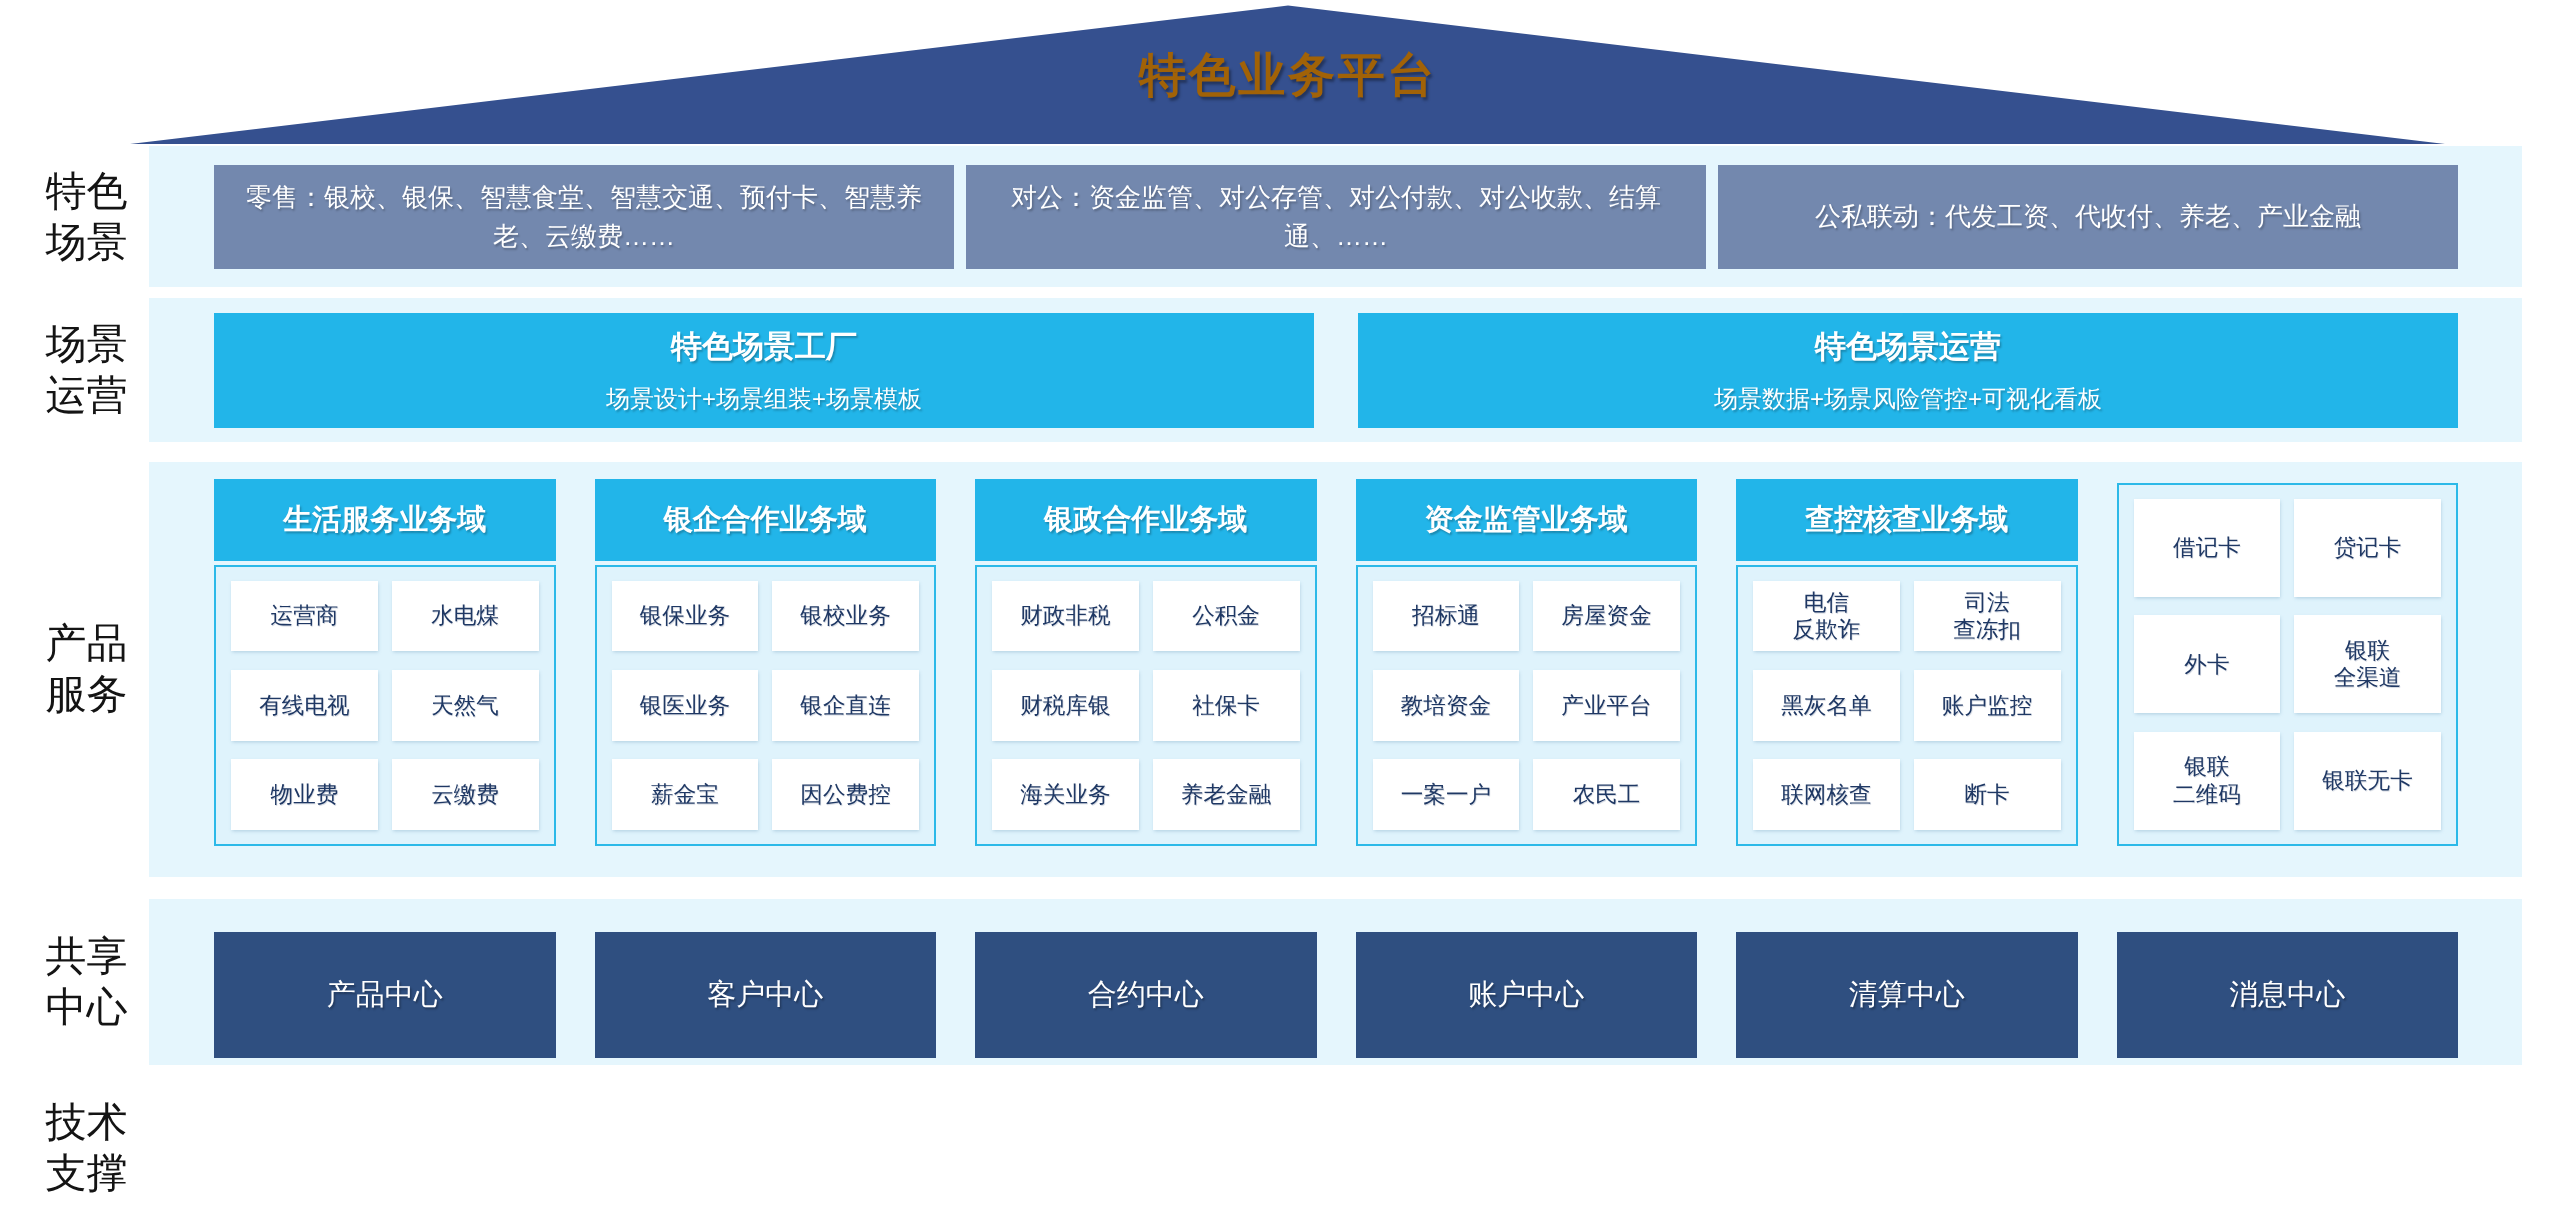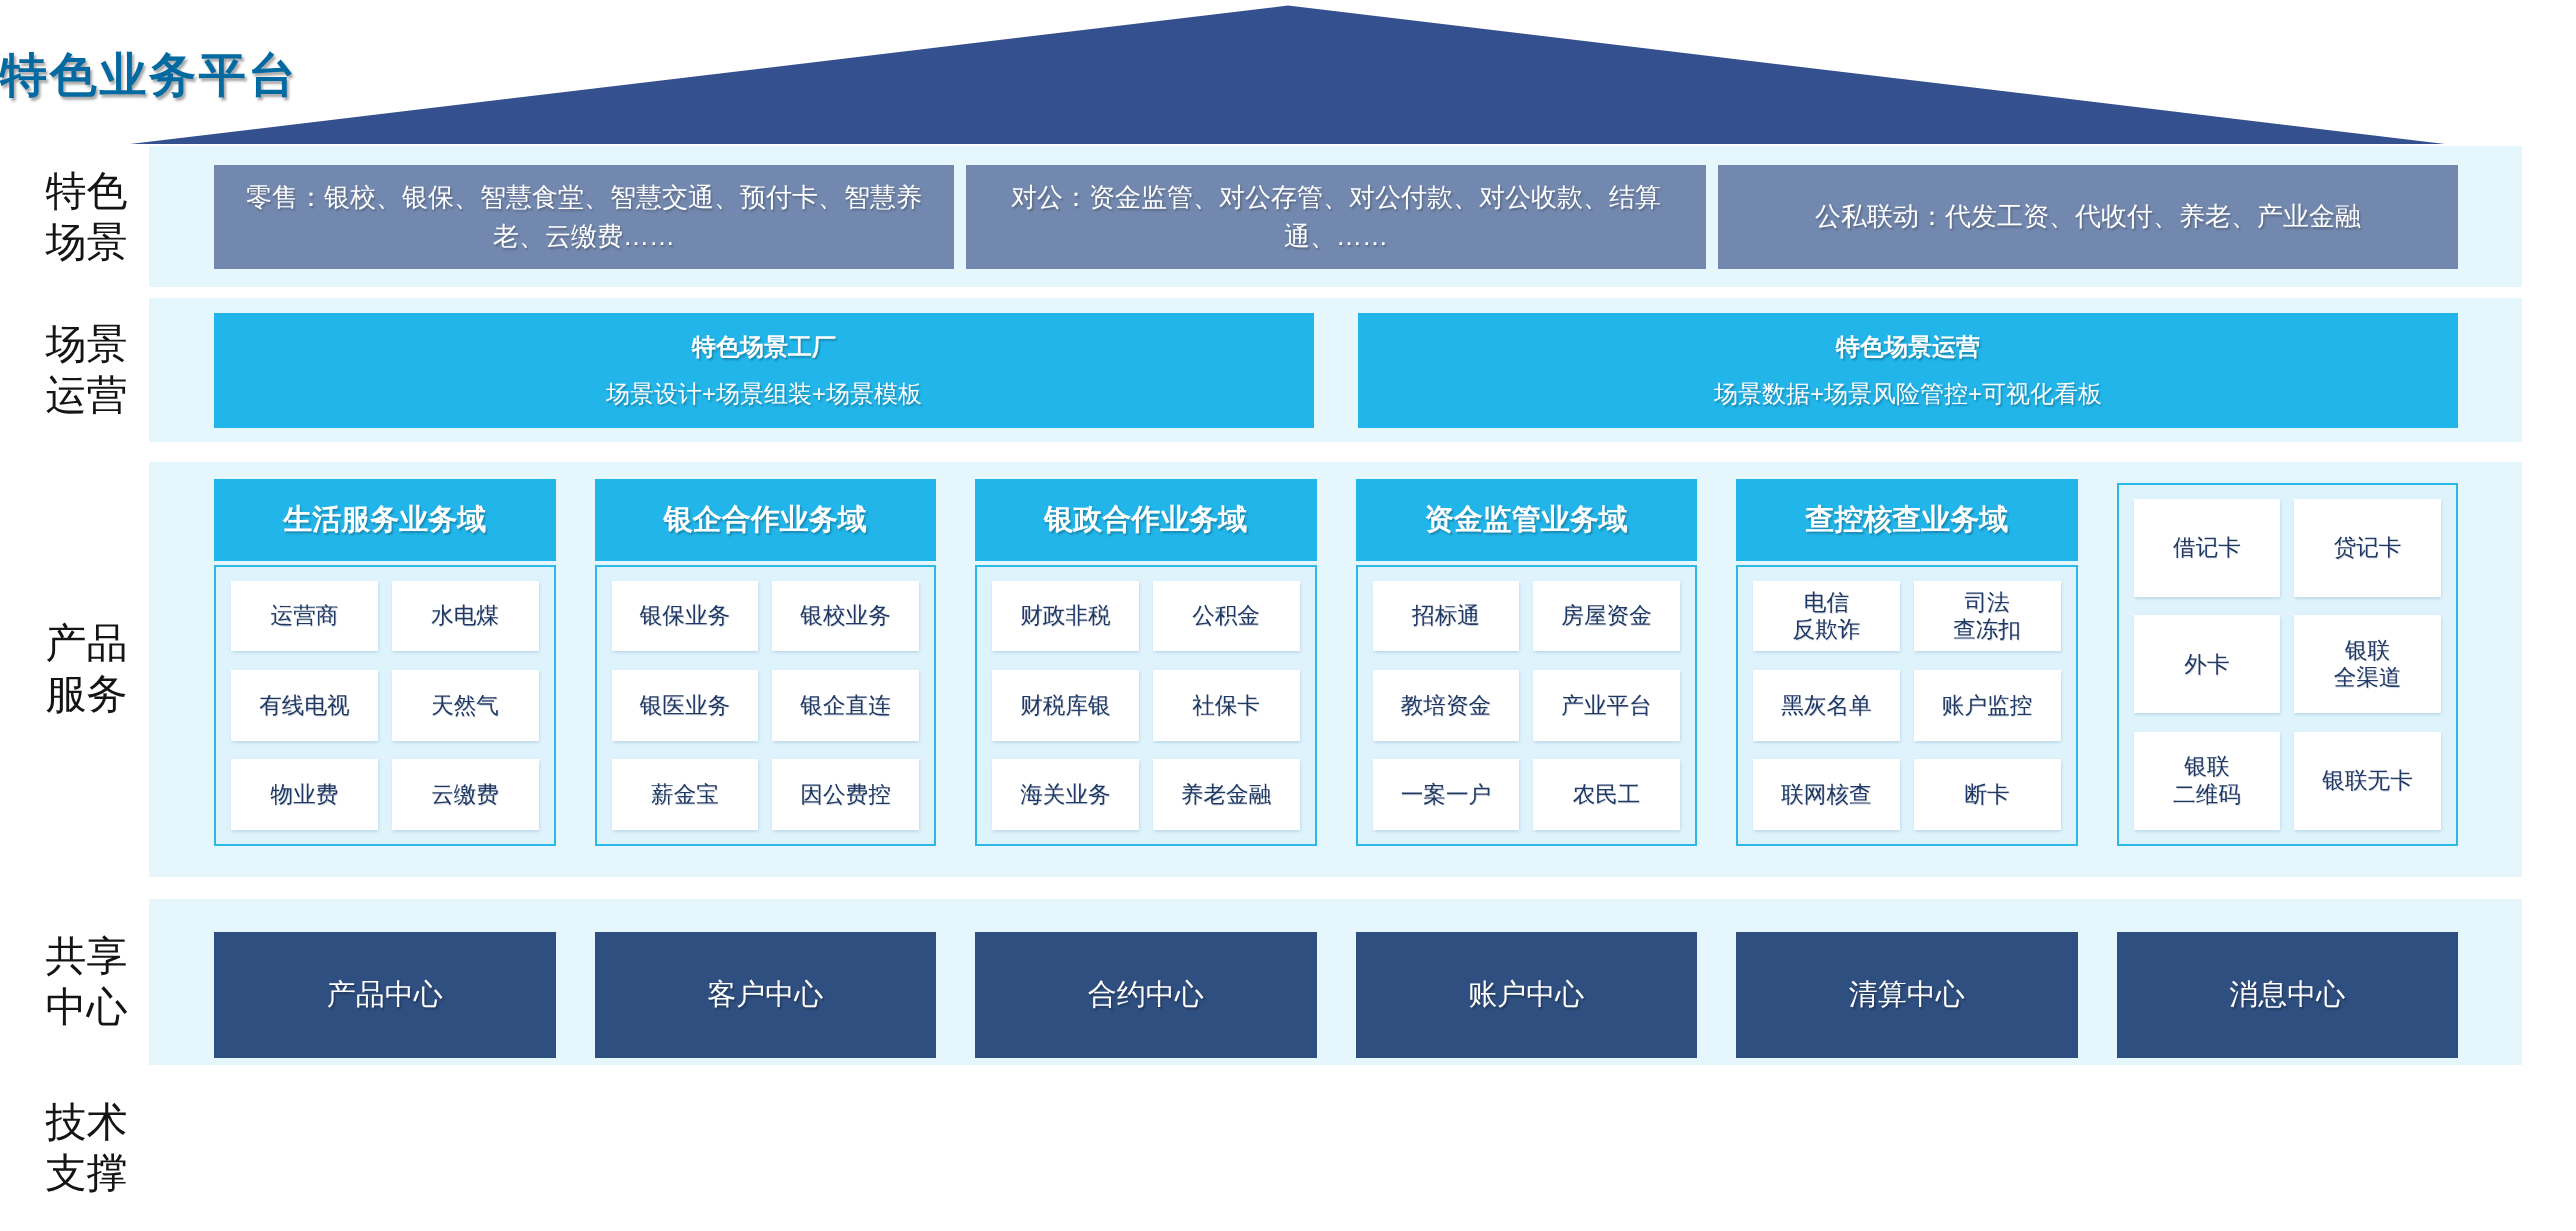--- a/index.html
+++ b/index.html
@@ -2,21 +2,21 @@
 <html style="font-size:11px"><head>
 <meta charset="utf-8">
 <style>
   html,body{margin:0;padding:0;background:#ffffff;}
   body{width:2576px;height:1232px;font-family:"Liberation Sans","DejaVu Sans",sans-serif;}
   .stage{position:relative;width:2576px;height:1232px;background:#ffffff;overflow:hidden;}
 
   
   .roof{position:absolute;left:0;top:0;width:2576px;height:144px;background:#35508F;
         clip-path:polygon(130px 100%,1288px 5.5px,2445px 100%);}
-  .roof-title{position:absolute;left:0;right:0;top:44px;color:#0369a1;
+  .roof-title{position:absolute;left:0;right:0;top:44px;text-align:center;color:#a16207;
         font-size:47px;font-weight:bold;letter-spacing:2.7px;text-shadow:2.1px 2.7px 2.7px rgba(0,0,0,0.35);}
 
   
   .row-label{position:absolute;left:18px;width:137px;color:#141414;font-size:41px;line-height:1.25;
         white-space:pre-line;transform:translateY(-50%);text-align:center;}
   .lbl-scenes{top:217px;} .lbl-ops{top:370px;} .lbl-products{top:669px;}
   .lbl-shared{top:982px;} .lbl-tech{top:1148px;}
 
   
   .band{position:absolute;left:149px;width:2373px;background:#E5F6FD;box-sizing:border-box;}
@@ -24,21 +24,21 @@
   .band-ops{top:298px;height:144px;display:flex;gap:44px;padding:15px 64px 13.7px 65px;}
   .band-products{top:462px;height:415px;display:flex;gap:39px;padding:17px 64px 31.5px 65px;}
   .band-shared{top:899px;height:166px;display:flex;gap:39px;padding:33px 64px 7px 65px;}
 
   .scene-box{flex:1;background:#7388AE;color:#ffffff;font-size:26px;line-height:1.5;
         display:flex;align-items:center;justify-content:center;text-align:center;
         padding:0 23px;box-sizing:border-box;text-shadow:1.4px 2.1px 2.1px rgba(0,0,0,0.25);}
 
   .ops-box{flex:1;background:#22B5E9;color:#ffffff;display:flex;flex-direction:column;
         align-items:center;justify-content:center;text-shadow:1.4px 2.1px 2.1px rgba(0,0,0,0.25);}
-  .ops-title{font-size:24px;font-weight:bold;margin-bottom:15px;}
+  .ops-title{font-size:31px;font-weight:bold;margin-bottom:15px;}
   .ops-sub{font-size:24px;}
 
   .pcol{flex:1;display:flex;flex-direction:column;}
   .pcol-header{height:82px;background:#22B5E9;color:#ffffff;font-size:29px;font-weight:bold;
         display:flex;align-items:center;justify-content:center;
         text-shadow:1.4px 2.1px 2.1px rgba(0,0,0,0.25);}
   .pcol-body{flex:1;margin-top:4.1px;background:#DFF3FC;border:2.1px solid #2CB9E8;
         display:grid;grid-template-columns:1fr 1fr;grid-template-rows:1fr 1fr 1fr;
         gap:18.5px 13.7px;padding:13.7px 15px;box-sizing:border-box;}
   .cell{background:#ffffff;color:#1F3864;font-size:22.6px;line-height:1.22;white-space:pre-line;

